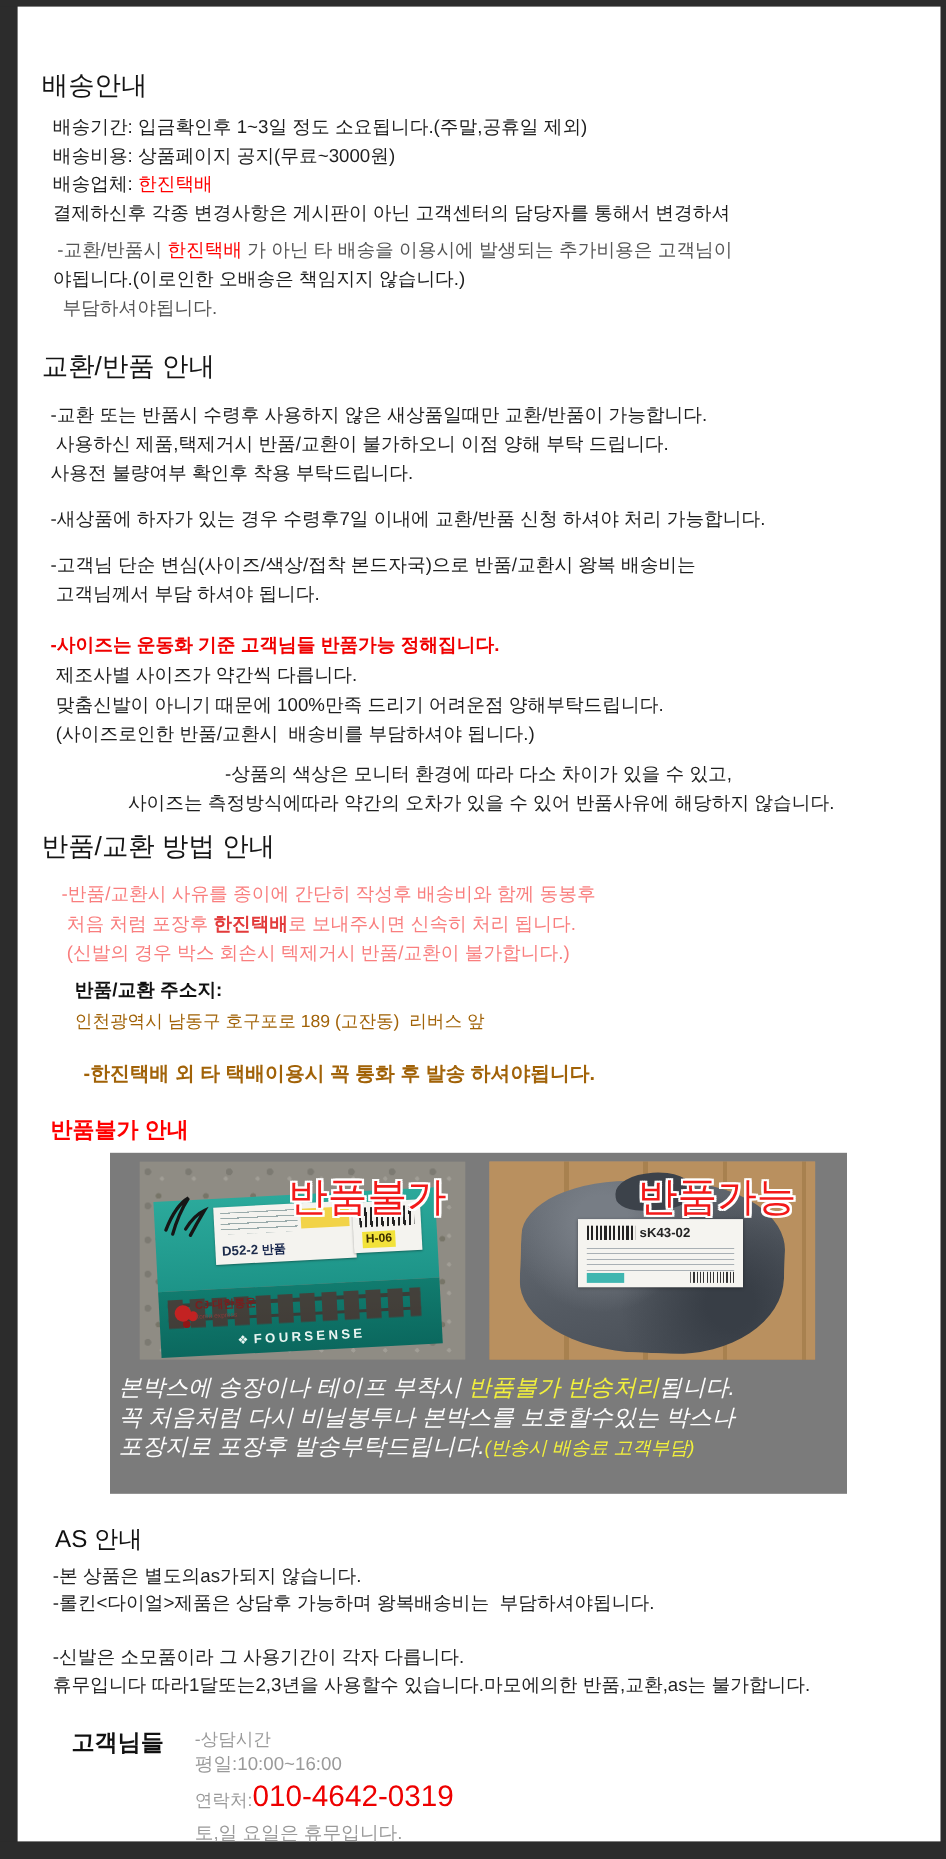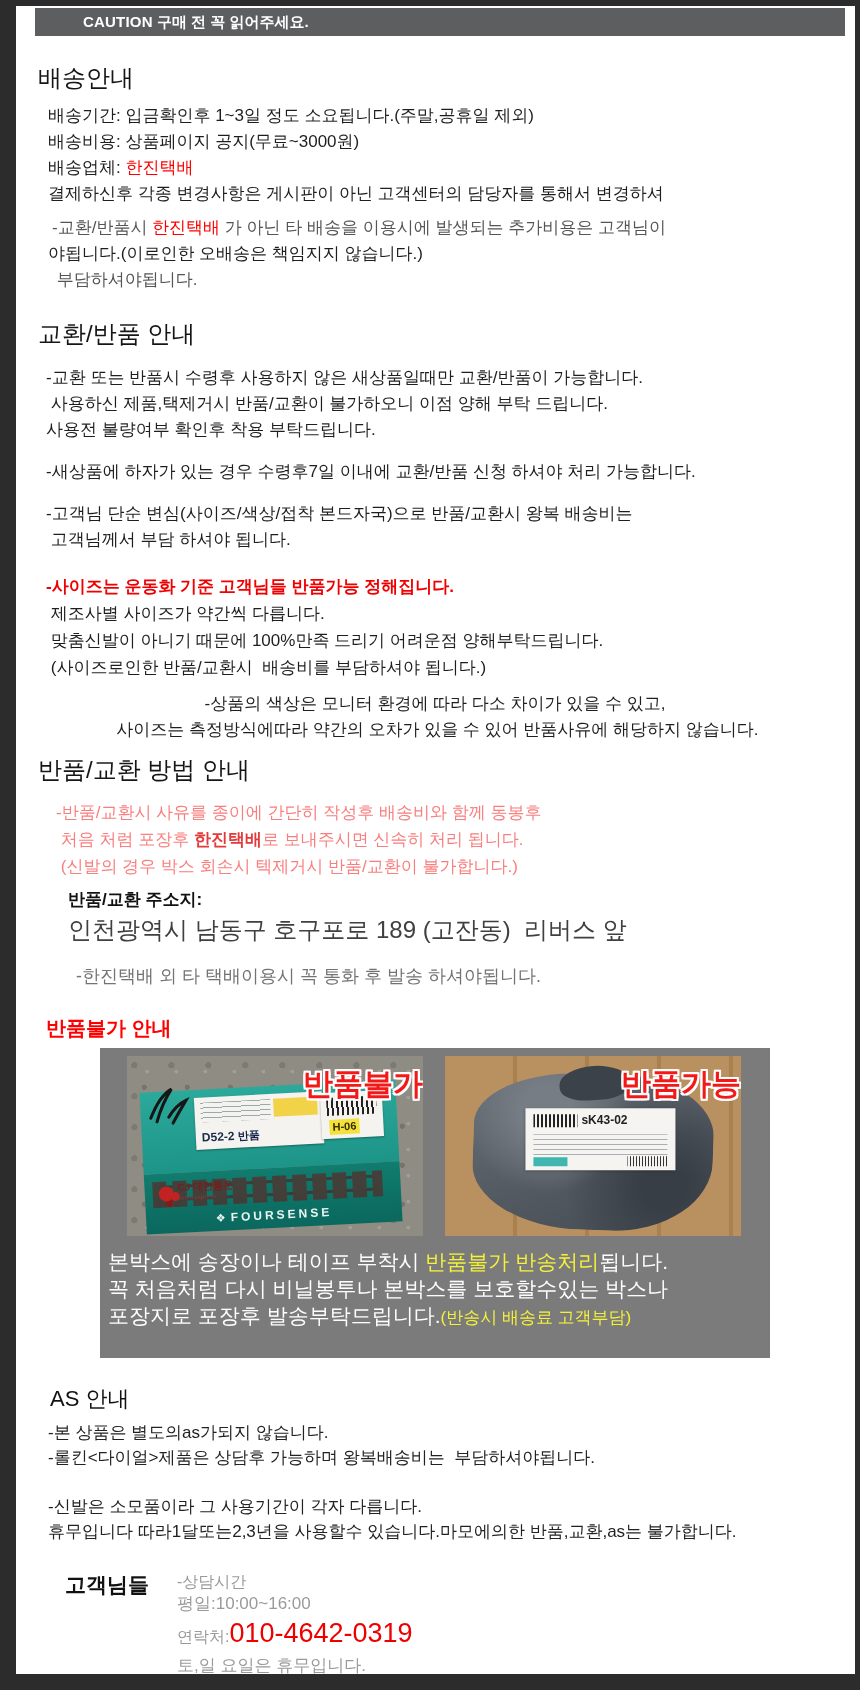--- a/index.html
+++ b/index.html
@@ -26,28 +26,28 @@
   .lightred{color:#f97e7e;}
   .lr-courier{color:#e23b3b;font-weight:700;}
 
   .mb12{margin-bottom:12px;} .mt8{margin-top:8px;} .mt28{margin-top:28px;} .mt18{margin-top:18px;}
   .mt16{margin-top:16px;} .mt20{margin-top:20px;} .mt10{margin-top:10px;text-align:center;} .mt14{margin-top:14px;}
   .mt26{margin-top:26px;} .mt6{margin-top:6px;} .mt24{margin-top:24px;} .mt2{margin-top:2px;}
   .ml8{margin-left:8px;} .ml10{margin-left:10px;} .ml14{margin-left:14px;} .ml18{margin-left:18px;}
   .ml30{margin-left:30px;} .ml38{margin-left:38px;} .ml12{margin-left:12px;}
 
   .addr-label{font-size:17px;font-weight:600;color:#111;line-height:24px;}
-  .addr{font-size:24px;color:#404040;line-height:32px;white-space:pre-wrap;}
-  .courier-warning{font-size:18px;font-weight:400;color:#737373;line-height:25px;}
+  .addr{font-size:16px;color:#a16207;line-height:32px;white-space:pre-wrap;}
+  .courier-warning{font-size:18px;font-weight:700;color:#a16207;line-height:25px;}
   .noreturn-h{font-size:20px;font-weight:700;color:#ff0000;line-height:27px;}
 
   .gray-box{margin-top:6px;margin-left:62px;width:670px;height:310px;background:#7b7b7b;box-sizing:border-box;padding-top:8px;}
   .photos{display:flex;padding:0 27px;gap:22px;}
   .photo{position:relative;width:296px;height:180px;overflow:hidden;}
-  .overlay-label{position:absolute;top:8px;right:0;font-size:30px;font-weight:700;color:#f31919;z-index:5;
+  .overlay-label{position:absolute;top:8px;right:17px;font-size:36px;font-weight:400;color:#f31919;z-index:5;
     text-shadow:-2px 0 #fff,2px 0 #fff,0 -2px #fff,0 2px #fff,-2px -2px #fff,2px -2px #fff,-2px 2px #fff,2px 2px #fff;}
 
   
   .photo-left{background-color:#8f8c84;
     background-image:radial-gradient(circle at 20% 30%,#7c7a72 8%,transparent 9%),
       radial-gradient(circle at 70% 60%,#a19e96 7%,transparent 8%),
       radial-gradient(circle at 40% 80%,#777568 6%,transparent 7%);
     background-size:37px 31px,29px 26px,43px 39px;}
   .shoebox{position:absolute;left:16px;top:30px;width:256px;height:142px;transform:rotate(-3deg);}
   .box-top{position:relative;height:58%;background:linear-gradient(#2ba99b,#1d9488);}
@@ -89,21 +89,21 @@
     transform:rotate(-2deg);box-shadow:0 1px 3px rgba(0,0,0,.4);}
   .bag-label .bc{position:absolute;left:8px;top:6px;width:44px;height:13px;
     background:repeating-linear-gradient(90deg,#222 0 2px,transparent 2px 4px);}
   .bag-code{position:absolute;left:56px;top:5px;font-size:12px;font-weight:800;color:#222;}
   .bag-lines{position:absolute;left:8px;top:26px;width:134px;height:22px;
     background:repeating-linear-gradient(180deg,#a9b0b5 0 1px,transparent 1px 5px);}
   .bag-teal{position:absolute;left:8px;bottom:4px;width:34px;height:9px;background:#3fb6b0;}
   .bag-bc2{position:absolute;right:8px;bottom:4px;width:40px;height:10px;
     background:repeating-linear-gradient(90deg,#333 0 1px,transparent 1px 3px);}
 
-  .box-text{margin-left:8px;margin-top:12px;color:#fefefe;font-size:21px;line-height:27px;white-space:pre-wrap;}
+  .box-text{margin-left:8px;margin-top:12px;color:#fefefe;font-size:21px;line-height:27px;white-space:pre-wrap;font-style:italic;}
   .hl{color:#f3f13c;}
   .hl-small{color:#f3f13c;font-size:17px;}
 
   .as-h{font-size:22px;color:#111;line-height:30px;}
   .as-line{font-size:17px;line-height:25px;color:#222;white-space:pre-wrap;}
 
   .cs{display:flex;gap:28px;margin-left:27px;margin-top:28px;}
   .cs-label{font-size:21px;font-weight:800;color:#111;line-height:26px;}
   .cs-right{color:#9a9a9a;}
   .cs-hours-label{font-size:16px;line-height:20px;}
@@ -115,21 +115,20 @@
 </style>
 </head>
 <body>
 
 <div class="page">
   <div class="frame frame-left"></div>
   <div class="frame frame-right"></div>
   <div class="frame frame-top"></div>
   <div class="frame frame-bottom"></div>
 
-  <div class="caution-bar"><b>CAUTION</b><span> 구매 전 꼭 읽어주세요.</span></div>
 
   <div class="col">
 
     <div class="h mb12">배송안내</div>
     <div class="bl ml10">배송기간: 입금확인후 1~3일 정도 소요됩니다.(주말,공휴일 제외)</div>
     <div class="bl ml10">배송비용: 상품페이지 공지(무료~3000원)</div>
     <div class="bl ml10"><span>배송업체: </span><span class="red">한진택배</span></div>
     <div class="bl ml10">결제하신후 각종 변경사항은 게시판이 아닌 고객센터의 담당자를 통해서 변경하셔</div>
     <div class="bl gray-note ml14 mt8"><span>-교환/반품시 </span><span class="red">한진택배</span><span> 가 아닌 타 배송을 이용시에 발생되는 추가비용은 고객님이</span></div>
     <div class="bl ml10">야됩니다.(이로인한 오배송은 책임지지 않습니다.)</div>

